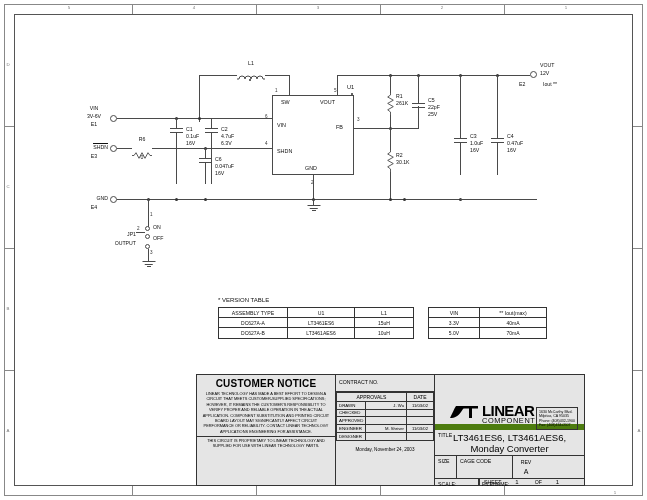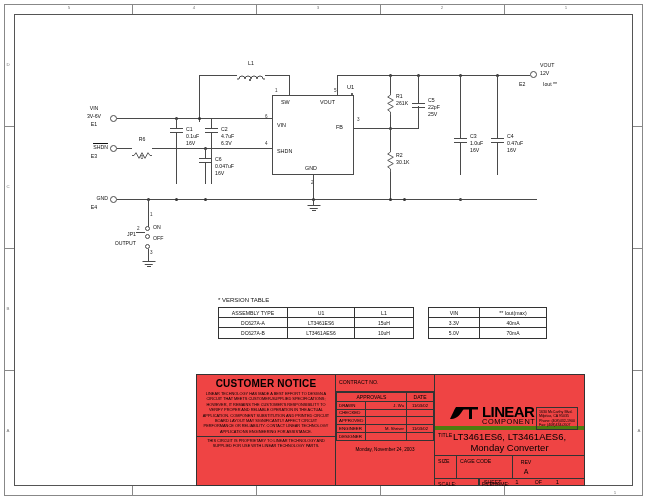--- a/index.html
+++ b/index.html
@@ -53,39 +53,39 @@
   .gnd .g3{top:5px;width:4px;}
 
   .overbar{border-top:1px solid #111;padding-top:0px;}
 
   
   table.sch{position:absolute;border-collapse:collapse;background:#fff;}
   table.sch td,table.sch th{border:0.9px solid #333;font-size:5px;font-weight:normal;text-align:center;padding:1.6px 3px;color:#111;}
   table.sch th{font-size:5.2px;}
 
   
-  #titleblock{position:absolute;left:196px;top:374px;width:389px;height:112px;border:1.3px solid #333;box-sizing:border-box;background:#ef4444;display:flex;}
+  #titleblock{position:absolute;left:196px;top:374px;width:389px;height:112px;border:1.3px solid #333;box-sizing:border-box;background:#e5e5e5;display:flex;}
 
   #notice{width:146px;height:100%;box-sizing:border-box;border-right:1.2px solid #333;}
   #notice h2{margin:0;padding:3px 0 2px;text-align:center;font-size:10px;font-weight:bold;letter-spacing:0.2px;}
   #notice .ntxt{font-size:3.9px;line-height:5.4px;text-align:center;padding:0 3px;}
   #notice .nsep{border-top:1px solid #333;margin:1.5px 0 1px;}
   #notice .ntxt2{font-size:3.9px;line-height:5.4px;text-align:center;padding:0 3px;}
 
   #approvals{width:104px;box-sizing:border-box;border-right:1.2px solid #333;}
   #approvals .contract{height:17px;font-size:5.2px;padding:4px 0 0 3px;box-sizing:border-box;border-bottom:1px solid #333;}
   table.appr{width:100%;border-collapse:collapse;}
   table.appr td{border:1px solid #333;font-size:4.4px;padding:0.9px 2px;height:7px;box-sizing:border-box;}
   table.appr td.hdr{text-align:center;font-size:5px;}
   table.appr td.nm{text-align:right;font-size:4.2px;}
   table.appr td.dt{text-align:center;font-size:4.2px;width:27px;}
   #approvals .dateline{font-size:4.6px;text-align:center;padding:6px 0 0;}
 
   #rightblk{flex:1;display:flex;flex-direction:column;}
-  #logorow{height:30px;border-bottom:4px solid #4d7c0f;display:flex;align-items:center;position:relative;box-sizing:border-box;margin-top:28px;}
+  #logorow{height:30px;border-bottom:6px solid #4d7c0f;display:flex;align-items:center;position:relative;box-sizing:border-box;margin-top:28px;}
   #titlerow{height:28px;border-bottom:1px solid #333;display:flex;align-items:center;box-sizing:border-box;position:relative;}
   #titlerow .tlab{position:absolute;left:3px;top:2px;font-size:5.2px;}
   #titlerow .tval{width:100%;text-align:center;font-size:9.5px;}
   #dwgrow{height:26px;border-bottom:1px solid #333;display:flex;box-sizing:border-box;}
   #sheetrow{flex:1;display:flex;box-sizing:border-box;}
   .sm-lab{font-size:5.2px;position:absolute;left:3px;top:2px;}
   .cellbox{position:relative;border-right:1px solid #333;box-sizing:border-box;}
   .bigval{width:100%;text-align:center;font-size:11px;padding-top:10px;box-sizing:border-box;}
   .midval{width:100%;text-align:center;font-size:6.5px;padding-top:8px;}
 

